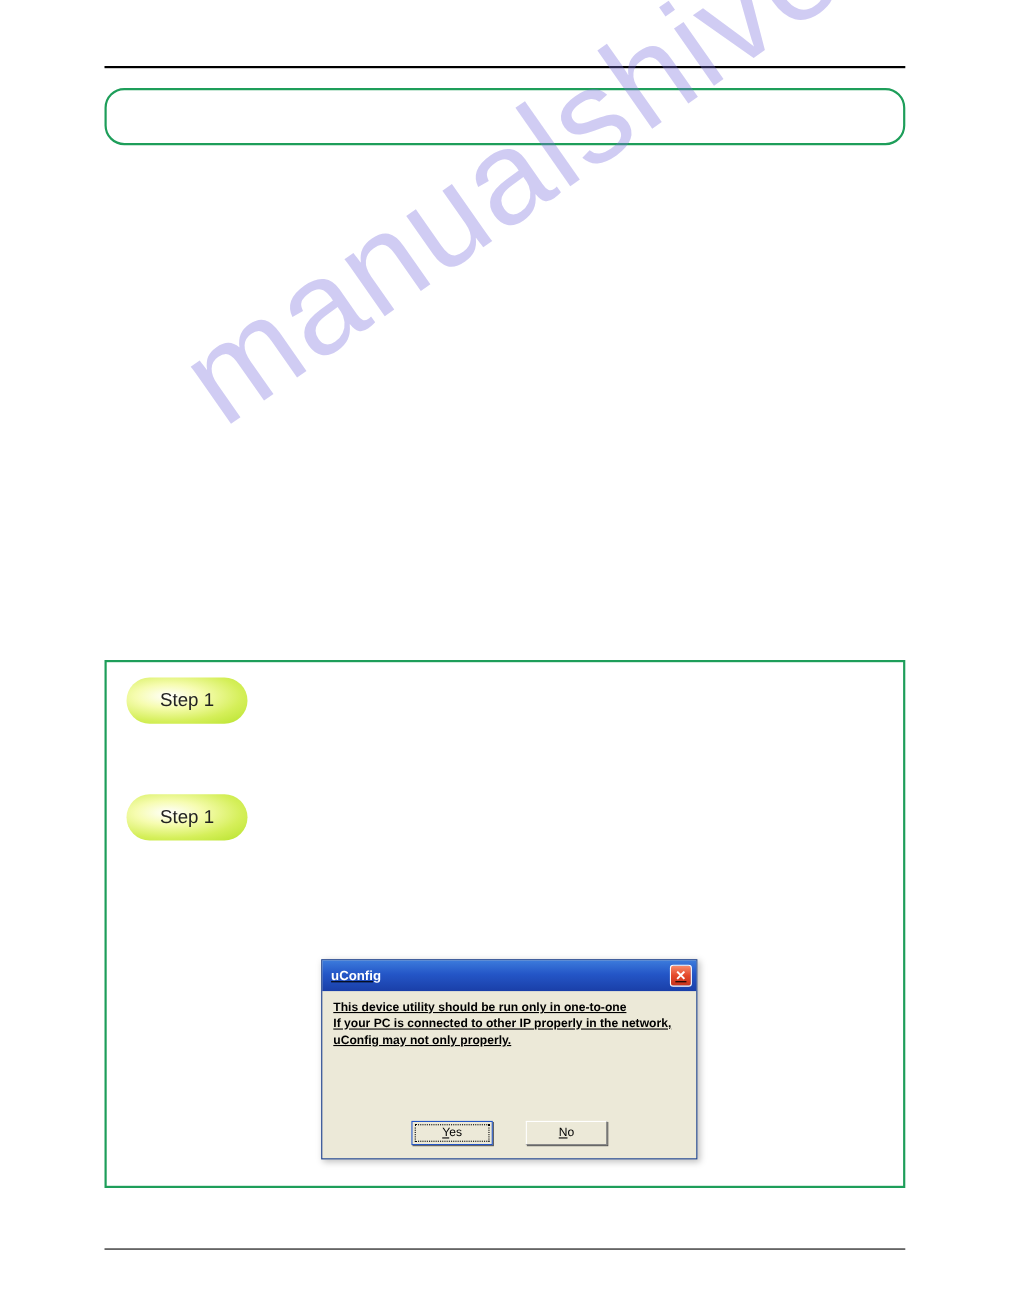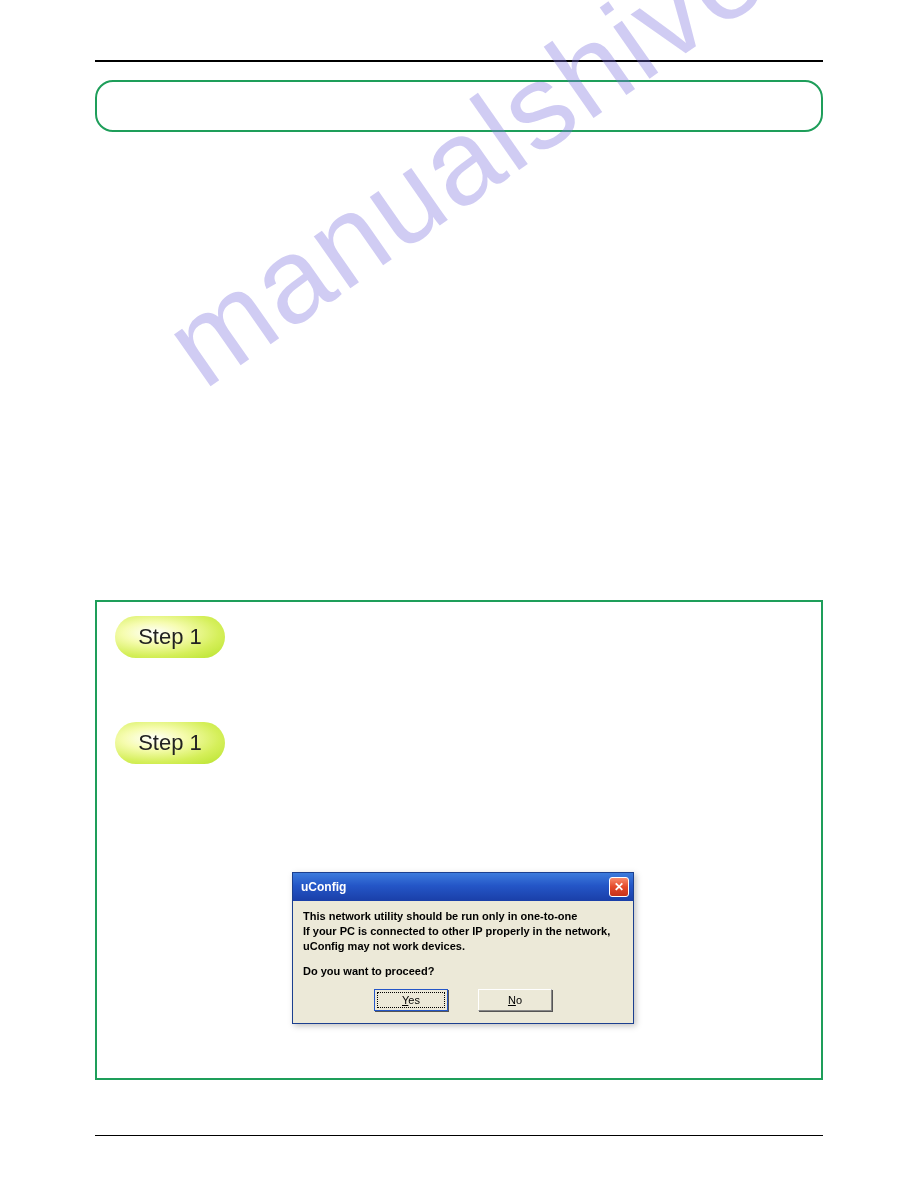--- a/index.html
+++ b/index.html
@@ -50,36 +50,37 @@
   }
   .step-badge {
     position: absolute;
     width: 110px;
     height: 42px;
     border-radius: 21px;
     background: radial-gradient(ellipse at 35% 40%, #ffffff 0%, #f6fcb0 30%, #d5ef5a 65%, #b6e22a 100%);
     display: flex;
     align-items: center;
     justify-content: center;
-    font-size: 22px;
+    font-size: 17px;
     color: #222;
     font-weight: 400;
   }
   .step1 { left: 18px; top: 14px; }
   .step2 { left: 18px; top: 120px; }
 
   .dialog {
     position: absolute;
     left: 195px;
     top: 270px;
     width: 342px;
-    height: 152px;
+    height: 182px;
     border: 1px solid #1b3f8f;
     background: #ece9d8;
     box-shadow: 2px 2px 6px rgba(0,0,0,0.25);
+    text-decoration: underline;
   }
   .titlebar {
     height: 28px;
     background: linear-gradient(to bottom, #3c7bdc 0%, #2456c7 45%, #1a3fa8 100%);
     display: flex;
     align-items: center;
     justify-content: space-between;
     padding: 0 4px 0 8px;
   }
   .titlebar-text {
@@ -169,25 +170,24 @@
     </div>
 
     <div class="dialog">
       <div class="titlebar">
         <span class="titlebar-text">uConfig</span>
         <div class="close-btn">
           <span>✕</span>
         </div>
       </div>
       <div class="dialog-body">
-        <span class="line">This network utility should be run only in one-to-one</span>
+        <span class="line">This device utility should be run only in one-to-one</span>
         <span class="line">If your PC is connected to other IP properly in the network,</span>
-        <span class="line">uConfig may not work devices.</span>
+        <span class="line">uConfig may not only properly.</span>
         <span class="gap"></span>
-        <span class="line">Do you want to proceed?</span>
       </div>
       <div class="btn-row">
         <div class="win-btn focus">
           <span><span class="ul">Y</span><span>es</span></span>
         </div>
         <div class="win-btn">
           <span><span class="ul">N</span><span>o</span></span>
         </div>
       </div>
     </div>

